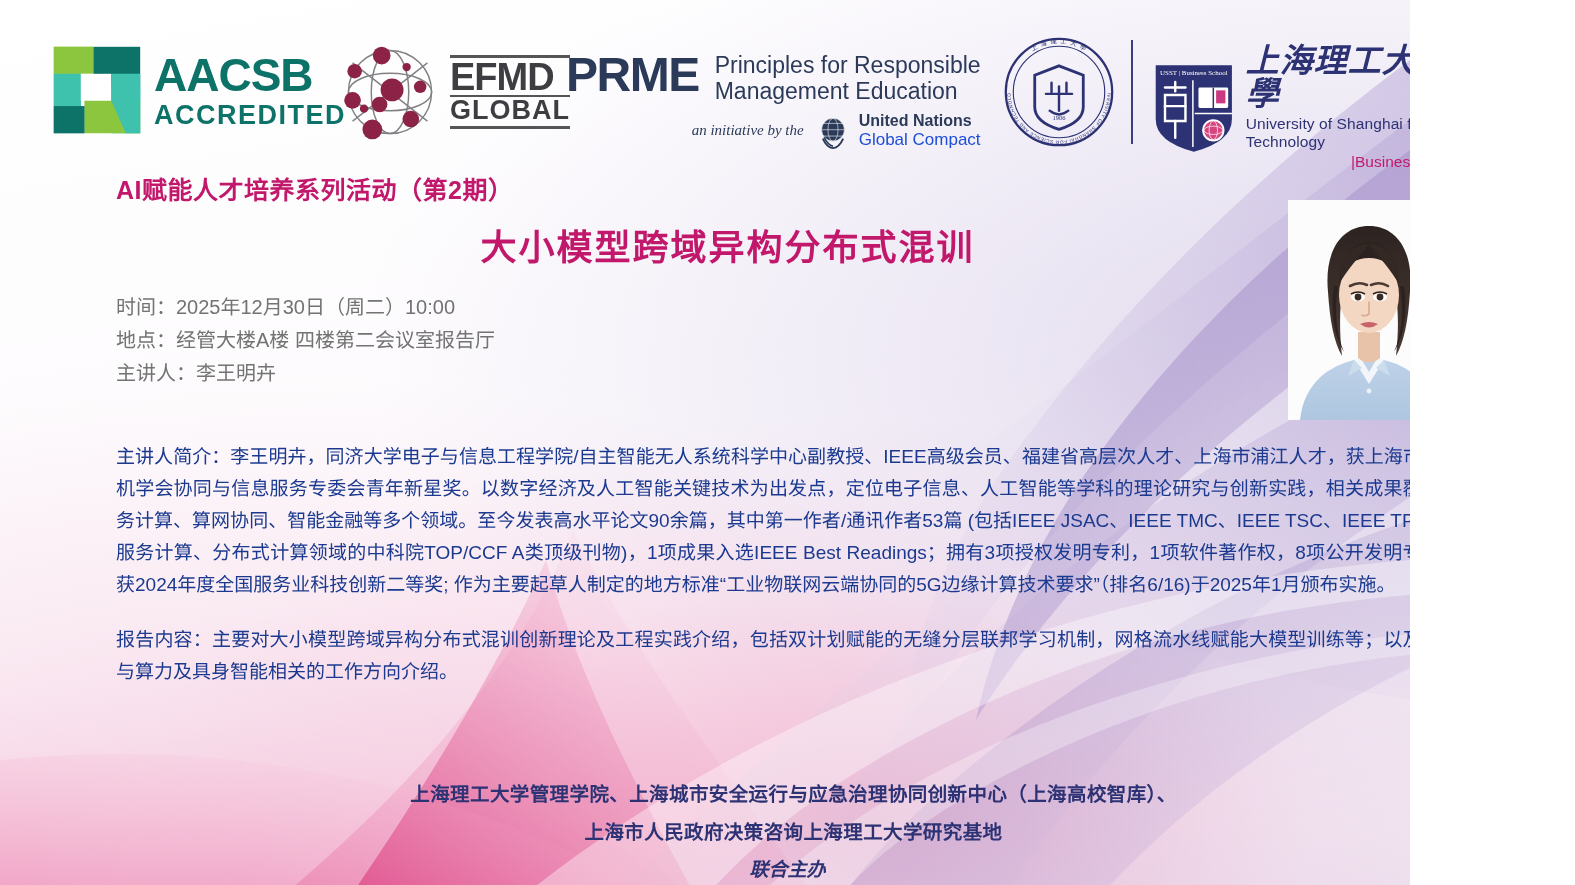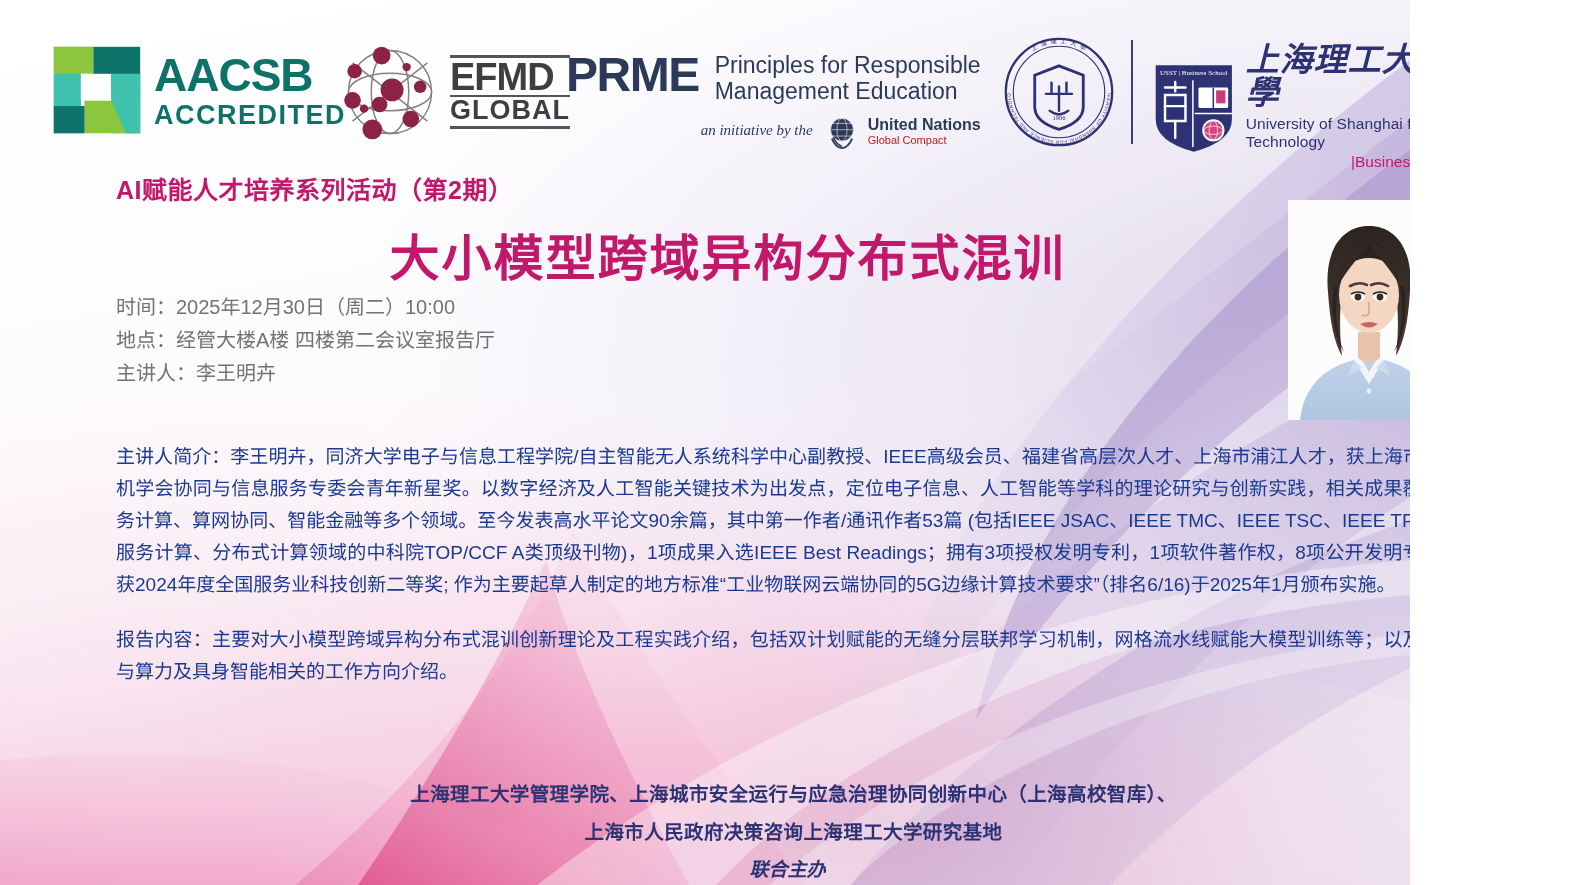--- a/index.html
+++ b/index.html
@@ -57,46 +57,46 @@
   
   .prme{ left:566px; top:52px; }
   .prme-main{ display:flex; align-items:flex-start; }
   .prme-word{ font-size:48px; font-weight:bold; color:#2b3a58; letter-spacing:-1.5px; line-height:.95; }
   .prme-sub{ margin-left:16px; font-size:23px; color:#2b3a58; line-height:1.15; }
   .prme-un{ display:flex; align-items:center; justify-content:flex-end; margin-top:7px; }
   .prme-un .ini{ font-family:"Liberation Serif",serif; font-style:italic; font-size:15px; color:#2b3a58; margin-right:10px; }
   .prme-un .globe{ width:38px; height:38px; margin-right:7px; }
   .prme-un .un-txt{ display:flex; flex-direction:column; line-height:1.12; }
   .prme-un .un-txt .a{ font-size:16px; font-weight:bold; color:#2b3a58; }
-  .prme-un .un-txt .b{ font-size:11px; color:#b91c1c; }
+  .prme-un .un-txt .b{ font-size:17px; color:#1d4ed8; }
 
   
   .usst-seal{ left:1003px; top:36px; }
   .usst-seal svg{ width:112px; height:112px; }
   .seal-divider{ position:absolute; left:1131px; top:40px; width:2px; height:104px; background:#3c3f7e; }
 
   
   .bschool{ left:1152px; top:44px; }
   .bschool-shield{ width:86px; height:94px; margin-right:10px; }
   .bschool-txt{ display:flex; flex-direction:column; }
   .bschool-cn{ display:flex; align-items:baseline; line-height:1; }
-  .bschool-cn .cn1{ font-family:Liberation Serif, serif; font-weight:bold; font-style:italic; font-size:33px; color:#2c3273; letter-spacing:1px;}
+  .bschool-cn .cn1{ font-family:Liberation Sans, sans-serif; font-weight:bold; font-style:italic; font-size:33px; color:#2c3273; letter-spacing:1px;}
   .bschool-cn .cn2{ font-weight:bold; font-size:31px; color:#c2186b; margin-left:4px; letter-spacing:1px;}
   .bschool-en{ font-size:15.5px; color:#2c3273; margin-top:5px; letter-spacing:.1px; }
   .bschool-bs{ font-size:15.5px; color:#c2186b; text-align:center; margin-top:2px; }
 
   
   .series-title{
     position:absolute; left:116px; top:170px;
     font-size:25px; font-weight:bold; color:#c2186b; letter-spacing:.5px;
   }
   .main-title{
     position:absolute; left:0; top:218px; width:1575px;
     text-align:center; padding-right:120px;
-    font-size:50px; font-weight:bold; color:#c2186b; letter-spacing:2px;
+    font-size:36px; font-weight:bold; color:#c2186b; letter-spacing:2px;
   }
 
   .meta{
     position:absolute; left:116px; top:291px;
     color:#737373; font-size:20px; line-height:33px;
   }
   .meta-row{ white-space:nowrap; }
   .meta-label{ }
 
   .portrait{

